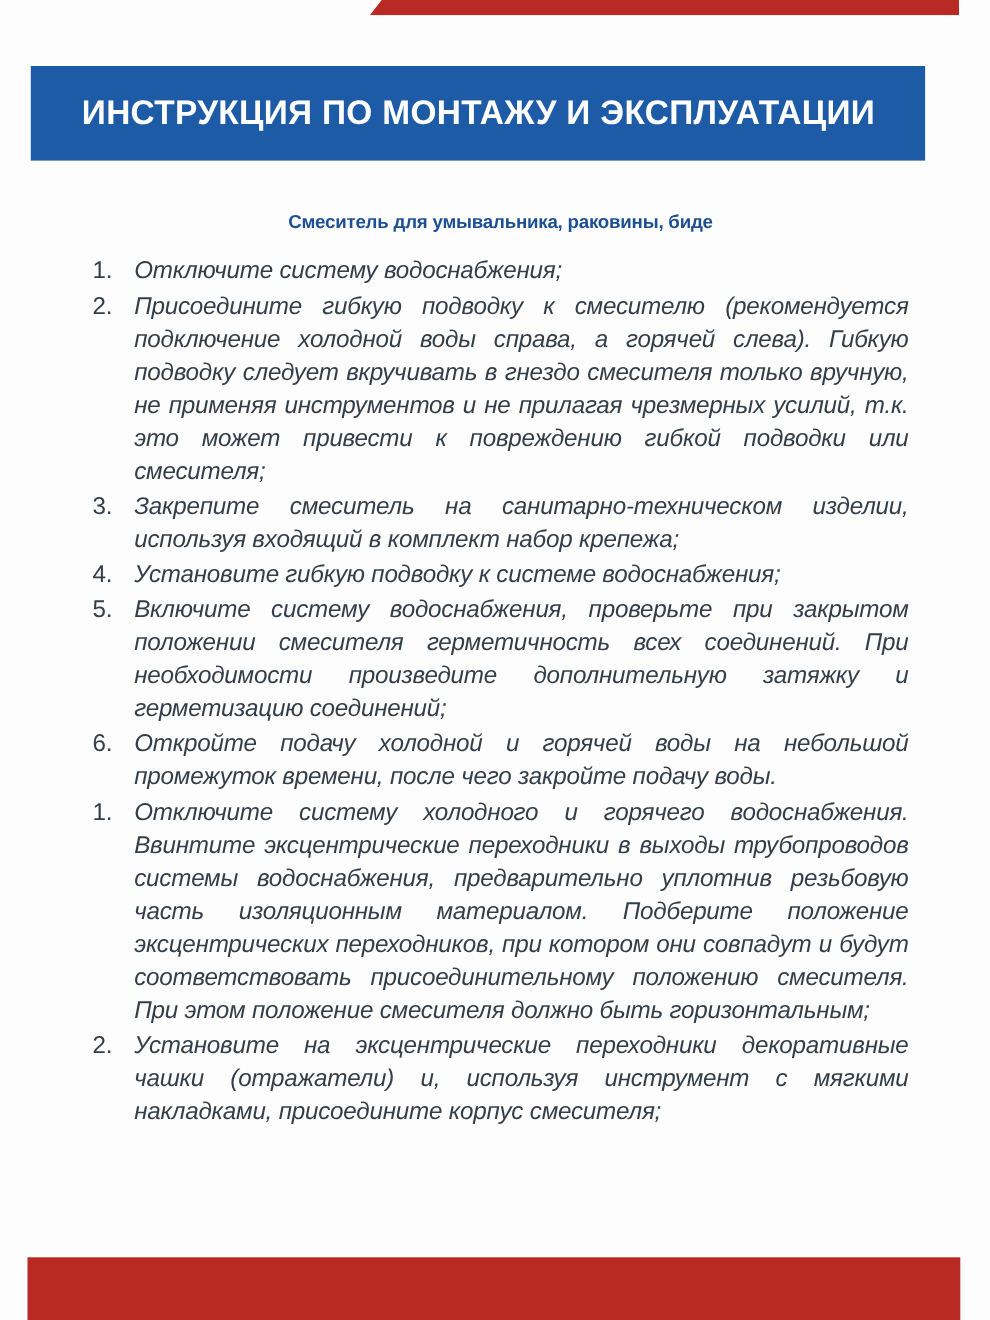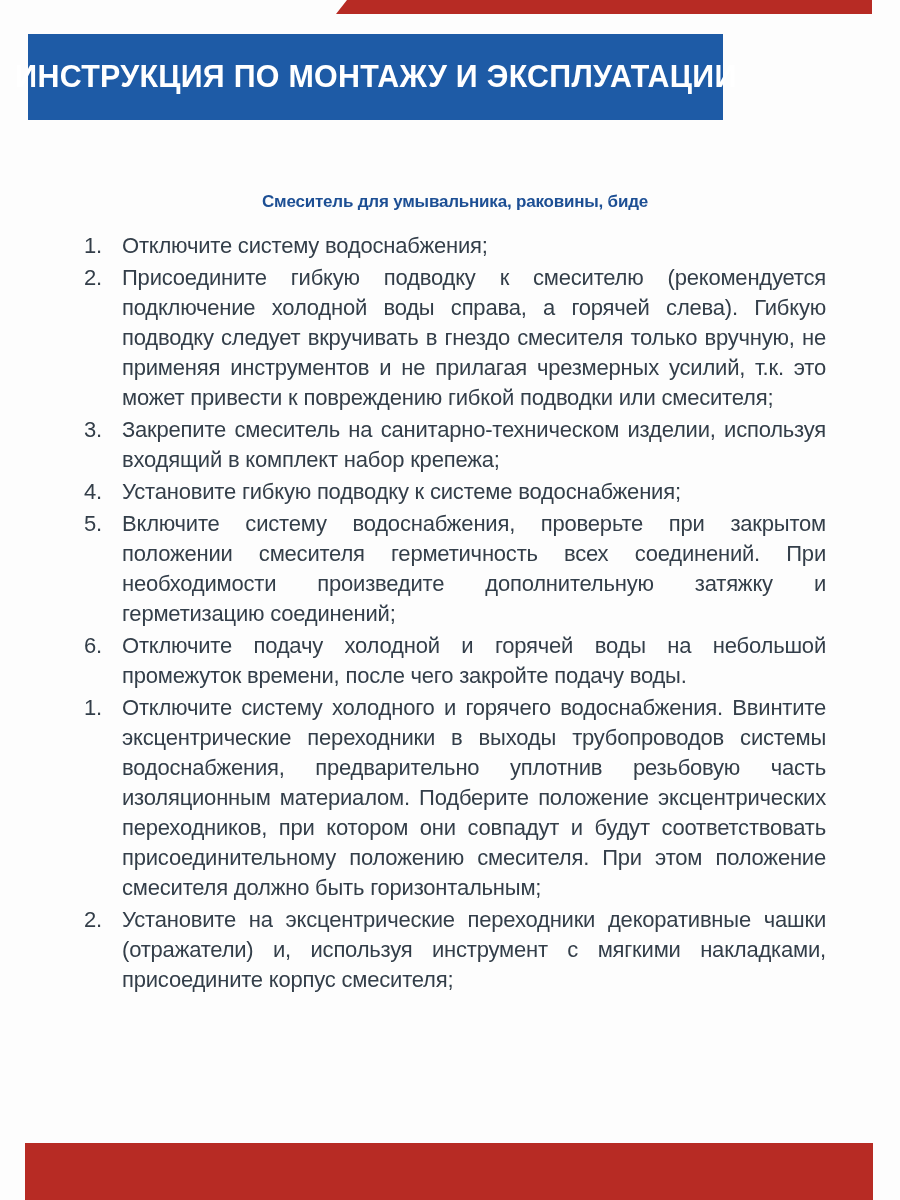--- a/index.html
+++ b/index.html
@@ -24,23 +24,23 @@
     top: 0;
     left: 336px;
     width: 536px;
     height: 14px;
     background: var(--accent-red, #b72b24);
     clip-path: polygon(11px 0, 100% 0, 100% 100%, 0 100%);
   }
   
   .header-band {
     position: absolute;
-    top: 34px;
+    top: 60px;
     left: 28px;
-    width: 695px;
+    width: 813px;
     height: 86px;
     background: var(--band-blue, #1e5ba6);
     display: flex;
     align-items: center;
     justify-content: center;
   }
   .header-band h1 {
     margin: 0;
     color: #ffffff;
     font-size: 31px;
@@ -80,20 +80,21 @@
   .num-item {
     display: flex;
     margin: 0 0 2px 0;
   }
   .num-item .num {
     flex: 0 0 38px;
   }
   .num-item .txt {
     flex: 1 1 auto;
     text-align: justify;
+    font-style: italic;
   }
   
   .bottom-band {
     position: absolute;
     left: 25px;
     width: 848px;
     top: 1143px;
     height: 57px;
     background: var(--accent-red, #b72b24);
   }
@@ -128,21 +129,21 @@
           <div class="num-item">
             <span class="num">4.</span>
             <span class="txt">Установите гибкую подводку к системе водоснабжения;</span>
           </div>
           <div class="num-item">
             <span class="num">5.</span>
             <span class="txt">Включите систему водоснабжения, проверьте при закрытом положении смесителя герметичность всех соединений. При необходимости произведите дополнительную затяжку и герметизацию соединений;</span>
           </div>
           <div class="num-item">
             <span class="num">6.</span>
-            <span class="txt">Отключите подачу холодной и горячей воды на небольшой промежуток времени, после чего закройте подачу воды.</span>
+            <span class="txt">Откройте подачу холодной и горячей воды на небольшой промежуток времени, после чего закройте подачу воды.</span>
           </div>
         </div>
         <div class="num-list">
           <div class="num-item">
             <span class="num">1.</span>
             <span class="txt">Отключите систему холодного и горячего водоснабжения. Ввинтите эксцентрические переходники в выходы трубопроводов системы водоснабжения, предварительно уплотнив резьбовую часть изоляционным материалом. Подберите положение эксцентрических переходников, при котором они совпадут и будут соответствовать присоединительному положению смесителя. При этом положение смесителя должно быть горизонтальным;</span>
           </div>
           <div class="num-item">
             <span class="num">2.</span>
             <span class="txt">Установите на эксцентрические переходники декоративные чашки (отражатели) и, используя инструмент с мягкими накладками, присоедините корпус смесителя;</span>

